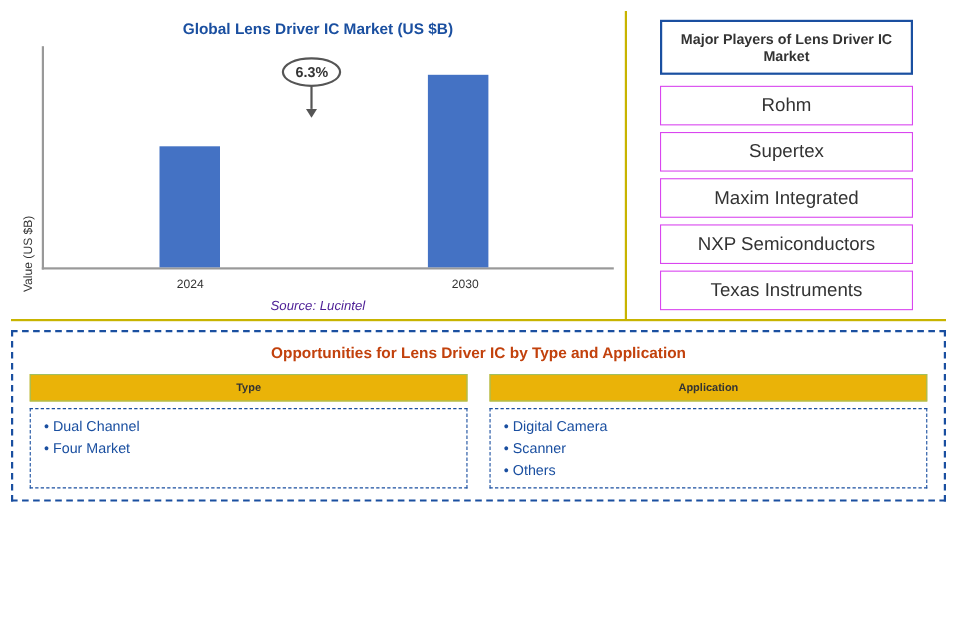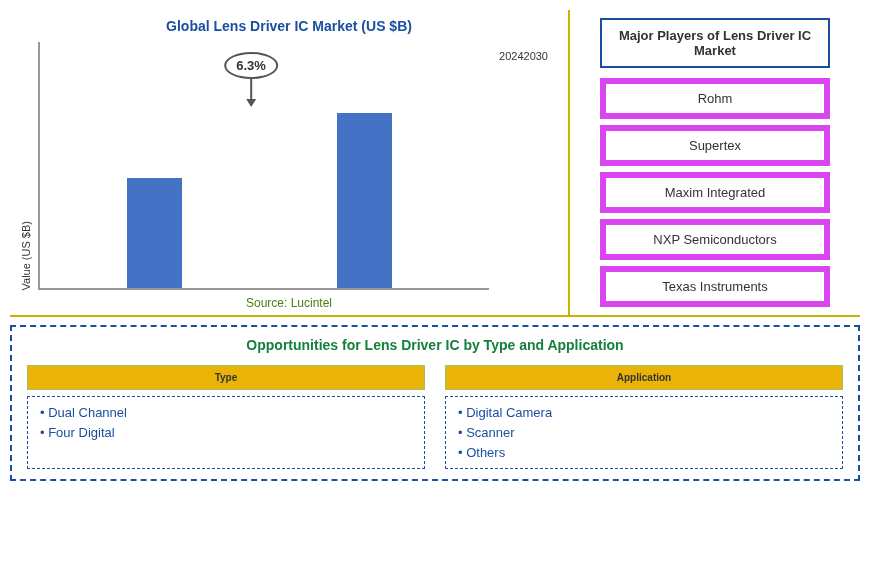--- a/index.html
+++ b/index.html
@@ -60,21 +60,21 @@
       transform: rotate(180deg);
       font-size: 11px;
       color: #333;
       margin-right: 6px;
       white-space: nowrap;
     }
 
     .chart-plot {
       flex: 1;
       display: flex;
-      flex-direction: row;
+      flex-direction: column;
       height: 100%;
       text-align: center;
     }
 
     .bars-container {
       flex: 1;
       display: flex;
       flex-direction: row;
       align-items: flex-end;
       justify-content: space-around;
@@ -131,23 +131,24 @@
     .arrow-head {
       width: 0;
       height: 0;
       border-left: 5px solid transparent;
       border-right: 5px solid transparent;
       border-top: 8px solid #555;
     }
 
     .source-text {
       font-size: 12px;
-      color: #4d7c0f;
+      color: #4c1d95;
       text-align: left;
       margin-top: 6px;
+      font-style: italic;
     }
 
     
     .players-area {
       width: 290px;
       display: flex;
       flex-direction: column;
       align-items: center;
       padding: 8px 10px;
       gap: 6px;
@@ -158,42 +159,42 @@
       padding: 8px 15px;
       text-align: center;
       font-weight: bold;
       font-size: 13px;
       color: #333;
       width: 230px;
       margin-bottom: 4px;
     }
 
     .player-box {
-      border: 6px solid #d946ef;
+      border: 1px solid #d946ef;
       padding: 7px 23px;
       text-align: center;
-      font-size: 13px;
+      font-size: 17px;
       color: #333;
       width: 230px;
     }
 
     
     .bottom-section {
       flex: 1;
       border: 2px dashed #1a4fa0;
       margin-top: 8px;
       padding: 10px 15px;
       display: flex;
       flex-direction: column;
     }
 
     .bottom-title {
       font-size: 14px;
       font-weight: bold;
-      color: #15803d;
+      color: #c2410c;
       text-align: center;
       margin-bottom: 12px;
     }
 
     .bottom-columns {
       display: flex;
       flex-direction: row;
       flex: 1;
       gap: 20px;
     }
@@ -276,21 +277,21 @@
   </div>
 
   <div class="bottom-section">
     <div class="bottom-title">Opportunities for Lens Driver IC by Type and Application</div>
     <div class="bottom-columns">
 
       <div class="column-section">
         <div class="column-header">Type</div>
         <div class="column-items">
           <div class="column-item">• Dual Channel</div>
-          <div class="column-item">• Four Digital</div>
+          <div class="column-item">• Four Market</div>
         </div>
       </div>
 
       <div class="column-section">
         <div class="column-header">Application</div>
         <div class="column-items">
           <div class="column-item">• Digital Camera</div>
           <div class="column-item">• Scanner</div>
           <div class="column-item">• Others</div>
         </div>

